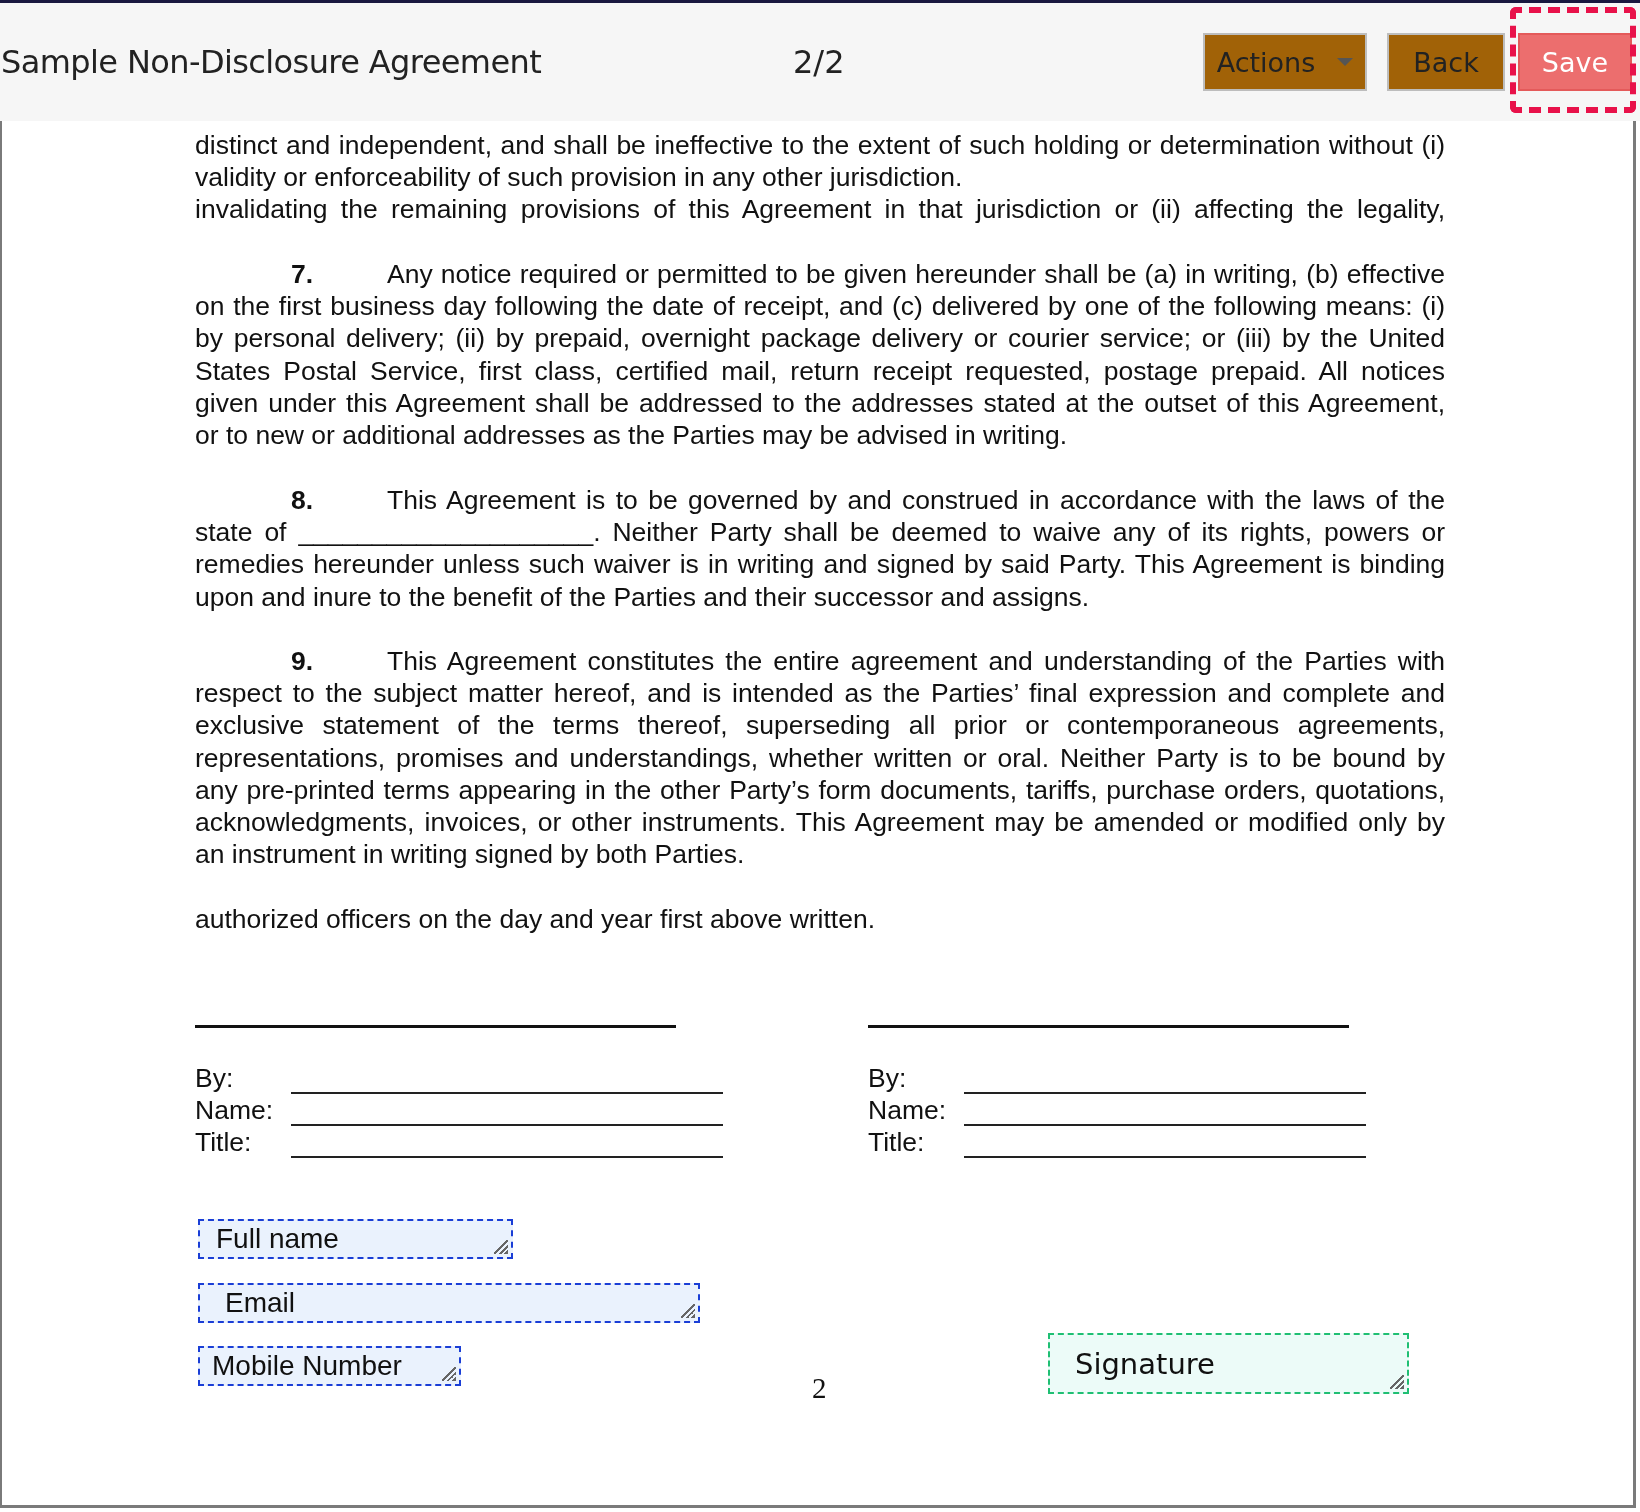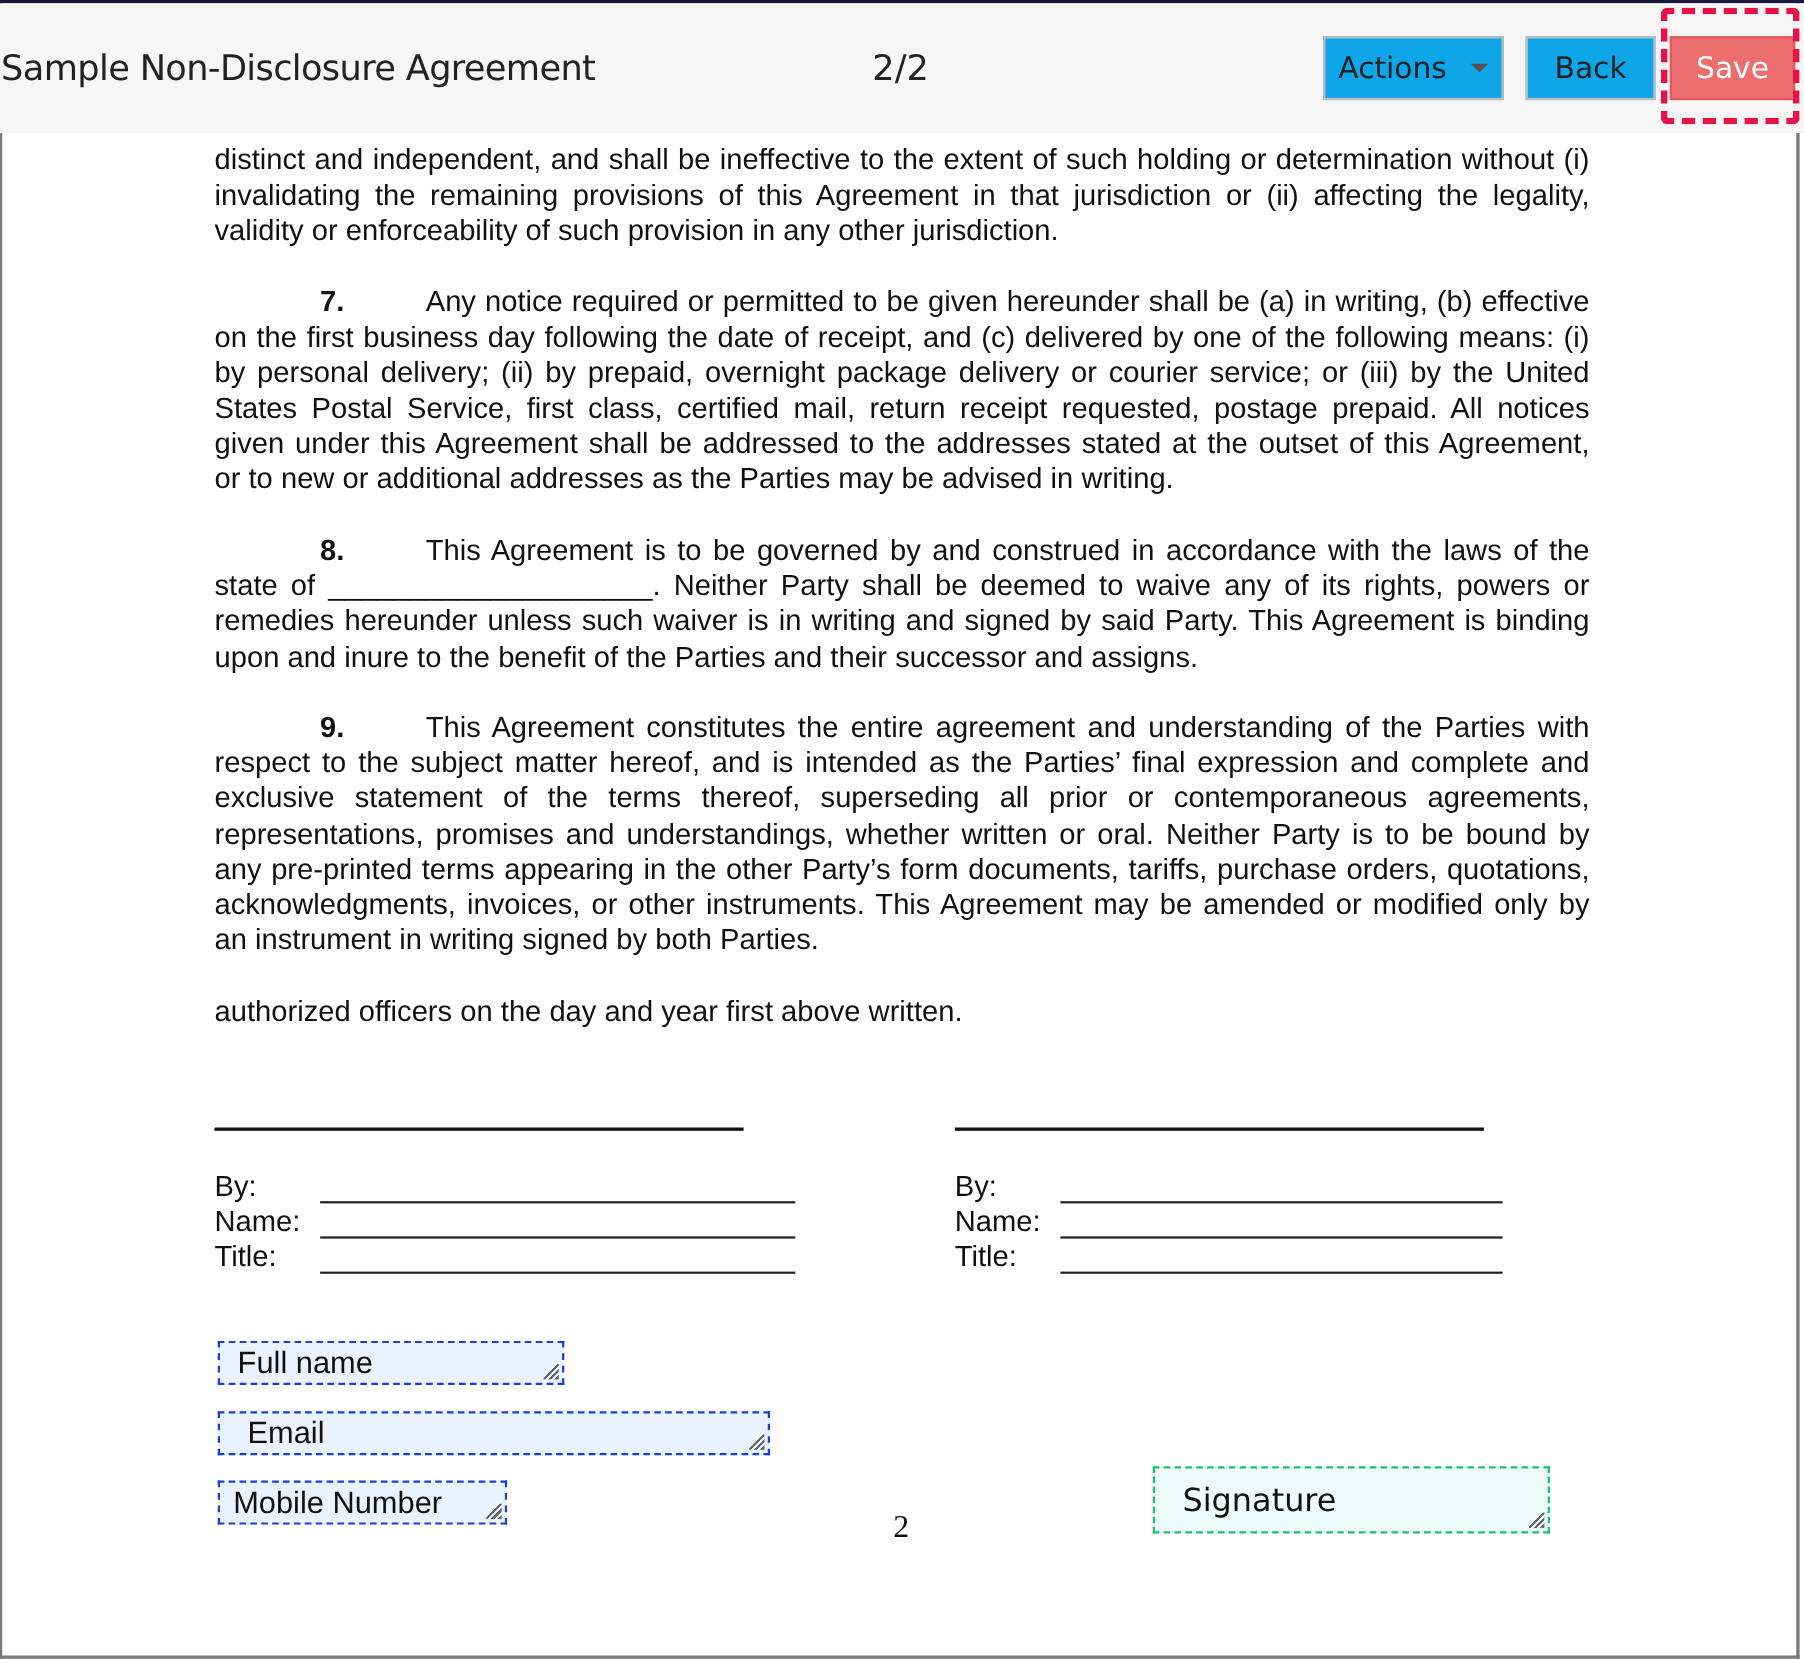--- a/index.html
+++ b/index.html
@@ -21,21 +21,21 @@
   .doc-title {
     position:absolute; left:1px; top:40px; font-size:32px; color:#222;
     font-family:"DejaVu Sans", sans-serif; letter-spacing:-0.6px; font-weight:normal;
   }
   .page-indicator {
     position:absolute; left:793px; top:40px; font-size:32px; color:#222;
     font-family:"DejaVu Sans", sans-serif;
   }
   .btn {
     position:absolute; top:30px; height:58px; box-sizing:border-box;
-    border:2px solid #bdbdbd; background:#0ea5e9; color:#222;
+    border:2px solid #bdbdbd; background:#a16207; color:#222;
     font-family:"DejaVu Sans", sans-serif; font-size:27px;
     display:flex; align-items:center; justify-content:center; cursor:pointer;
   }
   .btn-actions { left:1203px; width:164px; padding-left:0; }
   .btn-actions .caret {
     display:inline-block; width:0; height:0; margin-left:22px;
     border-left:8px solid transparent; border-right:8px solid transparent; border-top:8px solid #555;
   }
   .btn-back { left:1387px; width:118px; }
   .btn-save {
@@ -89,22 +89,22 @@
 </div>
 <div class="highlight"></div>
 
 <div class="page">
   <div style="position:absolute; top:-24px; left:0; width:1250px; height:24px; overflow:hidden;">
     <div style="position:absolute; top:10px; white-space:nowrap; text-align:justify; text-align-last:justify; width:1250px;">competent jurisdiction to be illegal, invalid, or unenforceable in any jurisdiction shall be deemed separate,</div>
   </div>
 
   <div class="para" style="position:absolute; top:29px; width:1250px;">
     <span class="line">distinct and independent, and shall be ineffective to the extent of such holding or determination without (i)</span>
+    <span class="line last">validity or enforceability of such provision in any other jurisdiction.</span>
     <span class="line">invalidating the remaining provisions of this Agreement in that jurisdiction or (ii) affecting the legality,</span>
-    <span class="line last">validity or enforceability of such provision in any other jurisdiction.</span>
   </div>
 
   <div class="para" style="position:absolute; top:158px; width:1250px;">
     <span class="line"><span class="num" style="padding-left:96px;width:96px;">7.</span><span>Any notice required or permitted to be given hereunder shall be (a) in writing, (b) effective</span></span>
     <span class="line">on the first business day following the date of receipt, and (c) delivered by one of the following means: (i)</span>
     <span class="line">by personal delivery; (ii) by prepaid, overnight package delivery or courier service; or (iii) by the United</span>
     <span class="line">States Postal Service, first class, certified mail, return receipt requested, postage prepaid.  All notices</span>
     <span class="line">given under this Agreement shall be addressed to the addresses stated at the outset of this Agreement,</span>
     <span class="line last">or to new or additional addresses as the Parties may be advised in writing.</span>
   </div>

